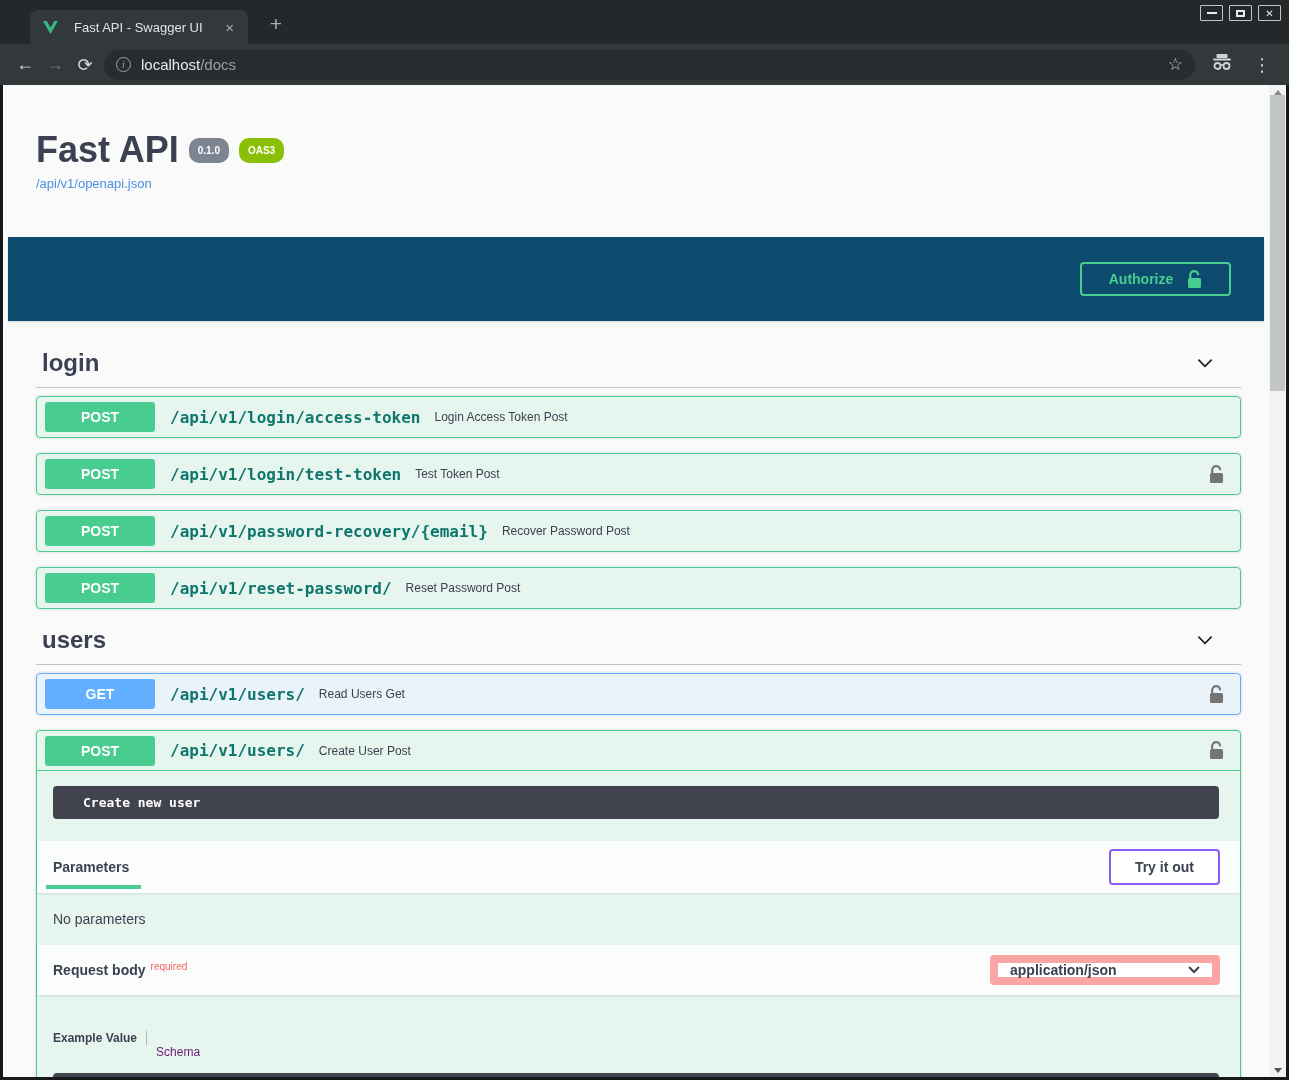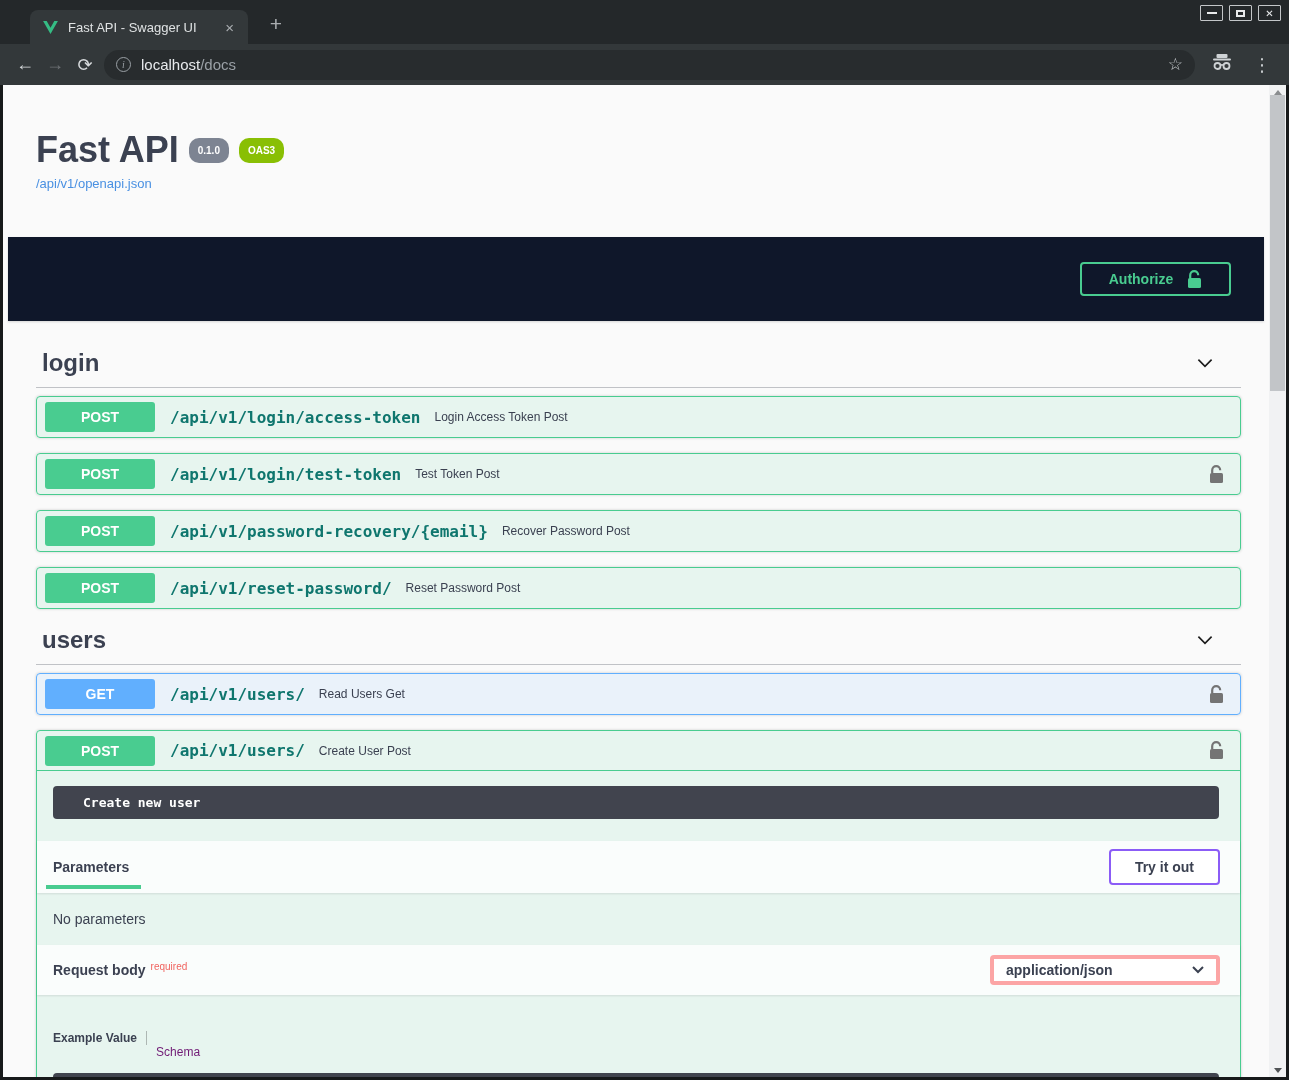--- a/index.html
+++ b/index.html
@@ -2,21 +2,21 @@
 <html><head>
 <meta charset="utf-8">
 <style>
   * { margin:0; padding:0; box-sizing:border-box; }
   html,body { width:1289px; height:1080px; overflow:hidden; }
   body { font-family:"Liberation Sans", sans-serif; background:#17191a; position:relative; }
 
   
   .tabstrip { position:absolute; top:0; left:0; right:0; height:44px; background:#24282a; }
   .tab { position:absolute; left:30px; top:10px; width:218px; height:34px; background:#33383a;
-         border-radius:8px 8px 0 0; display:flex; align-items:center; padding:0 10px 0 13px; cursor:pointer; }
+         border-radius:8px 8px 0 0; display:flex; align-items:center; padding:0 10px 0 13px; cursor:pointer;gap:6px; }
   .tab-title { color:#dfe2e3; font-size:13px; margin-left:10px; flex:1; white-space:nowrap; overflow:hidden; }
   .tab-close { color:#a9adb0; font-size:15px; line-height:15px; padding:2px 4px; cursor:pointer; }
   .new-tab { position:absolute; left:263px; top:12px; color:#a9adb0; font-size:21px; font-weight:400;
              width:26px; height:26px; text-align:center; line-height:24px; cursor:pointer; }
   .win-controls { position:absolute; right:8px; top:5px; display:flex; gap:6px; }
   .win-btn { width:23px; height:16px; border:1px solid #c3c6c8; border-radius:1px; display:flex;
              align-items:center; justify-content:center; color:#e8eaeb; font-size:10px; cursor:pointer; }
   .min-bar { width:10px; height:2px; background:#e8eaeb; }
   .max-box { width:9px; height:7px; border:2px solid #e8eaeb; }
 
@@ -49,21 +49,21 @@
 
   .info-block { padding:45px 0 0 33px; }
   .title-row { display:flex; align-items:flex-start; }
   .api-title { font-size:36px; line-height:40px; font-weight:700; color:#3b4151; }
   .badge { display:inline-block; font-size:10px; font-weight:700; color:#fff; padding:7px 9px;
            border-radius:10px; margin-left:10px; margin-top:8px; }
   .badge.version { background:#7d8492; }
   .badge.oas { background:#89bf04; }
   .spec-link { display:inline-block; margin-top:6px; font-size:13px; color:#4990e2; text-decoration:none; cursor:pointer; }
 
-  .scheme-container { margin:45px 5px 0; background:#0f172a; box-shadow:0 1px 2px 0 rgba(0,0,0,.15); padding:25px 0; }
+  .scheme-container { margin:45px 5px 0; background:#0c4a6e; box-shadow:0 1px 2px 0 rgba(0,0,0,.15); padding:25px 0; }
   .auth-wrapper { display:flex; justify-content:flex-end; padding-right:33px; }
   .authorize-btn { width:151px; height:34px; background:transparent; border:2px solid #49cc90; border-radius:4px;
                    color:#49cc90; font-weight:700; font-size:14px; font-family:"Liberation Sans", sans-serif;
                    display:flex; align-items:center; justify-content:center; gap:14px; cursor:pointer; }
 
   .swagger { margin:0 28px 0 33px; }
   .tag-header { display:flex; justify-content:space-between; align-items:center; margin-top:17px;
                 padding:0 0 10px 6px; border-bottom:1px solid rgba(59,65,81,.3); cursor:pointer; }
   .tag-header.first { margin-top:28px; }
   .tag-title { font-size:24px; font-weight:700; color:#3b4151; }
@@ -89,21 +89,21 @@
   .section-header { background:rgba(255,255,255,.8); box-shadow:0 1px 2px rgba(0,0,0,.1);
                     display:flex; align-items:center; justify-content:space-between;
                     min-height:50px; padding:8px 20px 8px 16px; }
   .param-tab { font-size:14px; font-weight:700; color:#3b4151; position:relative; display:inline-block; }
   .param-tab::after { content:""; position:absolute; left:-7px; right:-12px; bottom:-14px; height:4px; background:#49cc90; }
   .tryout-btn { border:2px solid #8b5cf6; border-radius:4px; background:#fff; padding:8px 24px;
                 font-size:14px; font-weight:600; color:#3b4151; font-family:"Liberation Sans", sans-serif; cursor:pointer; }
   .no-params { padding:18px 20px 18px 16px; font-size:14px; color:#3b4151; }
   .rb-label { font-size:14px; font-weight:700; color:#3b4151; }
   .required { font-size:10px; color:#f06560; position:relative; top:-5px; margin-left:5px; font-weight:400; }
-  .media-select { width:230px; height:30px; border:4px solid #fca5a5; border-radius:4px; background:#fff;
+  .media-select { width:230px; height:30px; border:8px solid #fca5a5; border-radius:4px; background:#fff;
                   display:flex; align-items:center; justify-content:space-between; padding:0 12px;
                   font-size:14px; font-weight:700; color:#3b4151; cursor:pointer; }
   .example-area { padding:22px 21px 0 16px; }
   .ex-tabs { display:flex; align-items:center; font-size:12px; }
   .ex-tab { font-weight:700; color:#3b4151; cursor:pointer; }
   .ex-sep { width:1px; height:14px; background:rgba(0,0,0,.25); margin:0 9px; }
   .schema-tab { color:#701a75; cursor:pointer;margin-top:28px; }
   .code-block { margin-top:14px; background:#41444e; border-radius:4px 4px 0 0; padding:10px 14px;
                 color:#fff; font-family:"DejaVu Sans Mono", monospace; font-weight:700; font-size:13px; height:90px; }
 </style>

